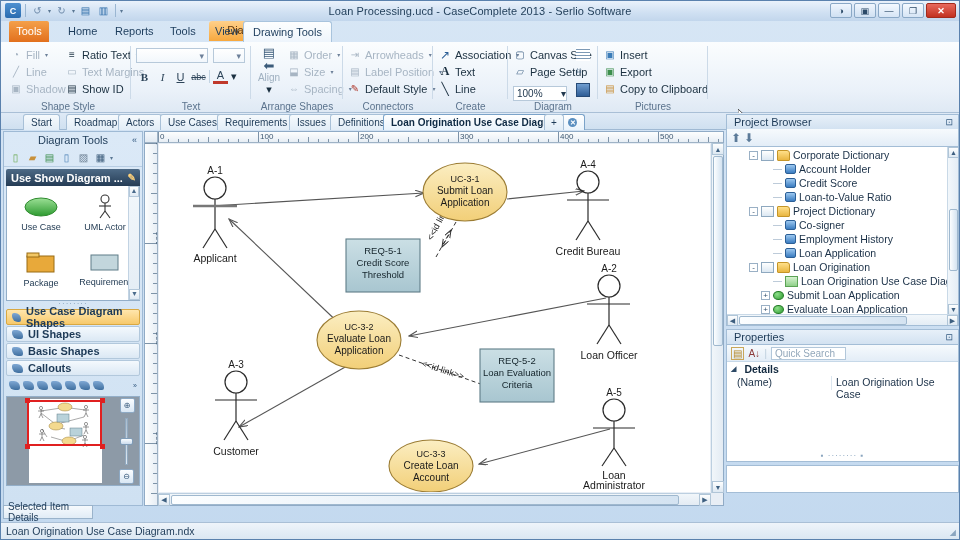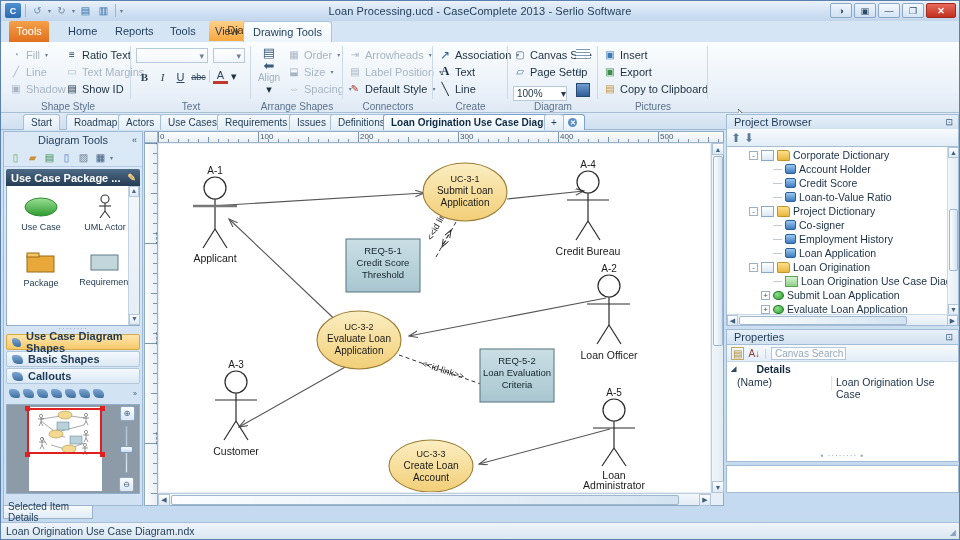--- a/index.html
+++ b/index.html
@@ -95,21 +95,21 @@
   .lp-head .collapse { position: absolute; right: 5px; font-size: 9px; color: #335a80; }
   .lp-toolbar { height: 19px; display: flex; align-items: center; gap: 2px; padding-left: 4px;
      border-bottom: 1px solid #b7cde3; }
   .lp-ico { width: 15px; height: 14px; display: flex; align-items: center; justify-content: center;
      font-size: 10px; }
   .stencil-head { height: 17px; margin: 2px 2px 0 2px;
      background: linear-gradient(#4d6a86,#253c55); color: #fff; font-size: 11px; font-weight: bold;
      display: flex; align-items: center; padding-left: 5px; border-radius: 2px 2px 0 0;
      position: relative; }
   .stencil-head .pencil { position: absolute; right: 4px; font-size: 10px; color: #ffd27a; }
-  .stencil-body { margin: 0 2px; height: 140px; background: #fff; border: 1px solid #93aec8;
+  .stencil-body { margin: 0 2px; height: 115px; background: #fff; border: 1px solid #93aec8;
      border-top: none; position: relative; }
   .shapes-grid { display: grid; grid-template-columns: 1fr 1fr; padding: 6px 2px 0 2px; }
   .shape-cell { text-align: center; font-size: 9px; color: #233c54; height: 56px; }
   .shape-ico { height: 30px; display: flex; align-items: center; justify-content: center; }
   .stencil-scroll { position: absolute; right: 0; top: 0; width: 11px; height: 100%;
      background: linear-gradient(#f2f7fb,#e4edf5); border-left: 1px solid #c2d3e3; }
   .sc-arrow { height: 11px; text-align: center; font-size: 7px; color: #4a6b8c;
      border: 1px solid #b4c8da; background: linear-gradient(#fdfefe,#dfe9f3); }
   .sc-arrow.bot { position: absolute; bottom: 0; width: 11px; }
   .grip { text-align: center; font-size: 8px; color: #8aa5bf; letter-spacing: 1px; height: 7px; line-height: 6px; }
@@ -194,21 +194,21 @@
      border: 1px solid #2c5f96; border-radius: 2px; }
   .ucdot { width: 11px; height: 9px; border-radius: 50%;
      background: radial-gradient(circle at 35% 30%, #8ee08a, #2e9a31); border: 1px solid #1f7a22; }
   .diag-ico { background: linear-gradient(#d6f2d0,#8fd089); border: 1px solid #5ba355; }
   .props { background: #fff; border: 1px solid #a3bdd6; height: 118px; position: relative; }
   .props-tb { height: 17px; background: linear-gradient(#f6fafd,#e3edf7);
      border-bottom: 1px solid #c6d8e8; display: flex; align-items: center; gap: 4px; padding-left: 4px; }
   .qsearch { border: 1px solid #b2c7da; background: #fff; height: 13px; width: 75px;
      font-size: 10px; color: #93a8bb; padding-left: 3px; line-height: 12px; }
   .prop-group { height: 14px; font-size: 10.5px; font-weight: bold; color: #12293f;
-     display: flex; align-items: center; gap: 20px; padding-left: 4px; }
+     display: flex; align-items: center; gap: 8px; padding-left: 4px; }
   .prop-row { height: 14px; display: flex; font-size: 10.5px; color: #1a3047; }
   .prop-key { width: 104px; padding-left: 10px; }
   .prop-val { flex: 1; border-left: 1px solid #dce6ef; padding-left: 4px; }
   .bottombox { margin-top: 3px; background: #fff; border: 1px solid #a3bdd6; height: 28px; }
 
   
   .statusbar { position: absolute; left: 0; bottom: 0; width: 958px; height: 17px;
      background: linear-gradient(#eef4fa,#dbe7f2); border-top: 1px solid #a9bfd6;
      display: flex; align-items: center; padding-left: 5px; font-size: 10.5px; color: #1d3a57; }
   .status-grip { position: absolute; right: 3px; bottom: 2px; font-size: 8px; color: #8aa5bf; }
@@ -449,21 +449,21 @@
       <div class="lp-ico" style="color:#6aa84f;">▯</div>
       <div class="lp-ico" style="color:#c8903a;">▰</div>
       <div class="lp-ico" style="color:#3d8f4d;">▤</div>
       <div class="lp-ico" style="color:#4a7fb5;">▯</div>
       <div class="lp-ico" style="color:#6b7f93;">▨</div>
       <div class="lp-ico" style="color:#3b5b7a;">▦</div>
       <div class="caret">▾</div>
     </div>
 
     <div class="stencil-head">
-      <span>Use Case Package ...</span>
+      <span>Use Show Diagram ...</span>
       <span class="pencil">✎</span>
     </div>
     <div class="stencil-body">
       <div class="shapes-grid">
         <div class="shape-cell">
           <div class="shape-ico">
             <svg width="34" height="20">
                 <ellipse cx="17" cy="10" rx="16" ry="9" fill="url(#gg)" stroke="#2e8b2e" stroke-width="1"></ellipse>
               <defs>
                   <linearGradient id="gg" x1="0" y1="0" x2="0" y2="1">
@@ -508,20 +508,24 @@
       <div class="stencil-scroll">
         <div class="sc-arrow">▲</div>
         <div class="sc-arrow bot">▼</div>
       </div>
     </div>
     <div class="grip">········</div>
 
     <div class="cat sel">
       <span class="cat-dot"></span>
       <span>Use Case Diagram Shapes</span>
+    </div>
+    <div class="cat">
+      <span class="cat-dot"></span>
+      <span>UI Shapes</span>
     </div>
     <div class="cat">
       <span class="cat-dot"></span>
       <span>Basic Shapes</span>
     </div>
     <div class="cat">
       <span class="cat-dot"></span>
       <span>Callouts</span>
     </div>
 
@@ -963,21 +967,21 @@
 
     <div class="panel-head" style="margin-top:3px;">
       <span>Properties</span>
       <span class="pin">⊡</span>
     </div>
     <div class="props">
       <div class="props-tb">
         <span style="font-size:10px; color:#b5892a; border:1px solid #c9a75a; padding:0 1px;">▤</span>
         <span style="font-size:10px; color:#8b3a3a;">A↓</span>
         <span style="color:#c0d0de;">|</span>
-        <span class="qsearch">Canvas Search</span>
+        <span class="qsearch">Quick Search</span>
       </div>
       <div class="prop-group">
         <span style="font-size:7px; color:#2d4a66;">◢</span>
         <span>Details</span>
       </div>
       <div class="prop-row">
         <span class="prop-key">(Name)</span>
         <span class="prop-val">Loan Origination Use Case</span>
       </div>
       <div class="grip" style="position:absolute; bottom:1px; width:100%;">▪ ········ ▪</div>

